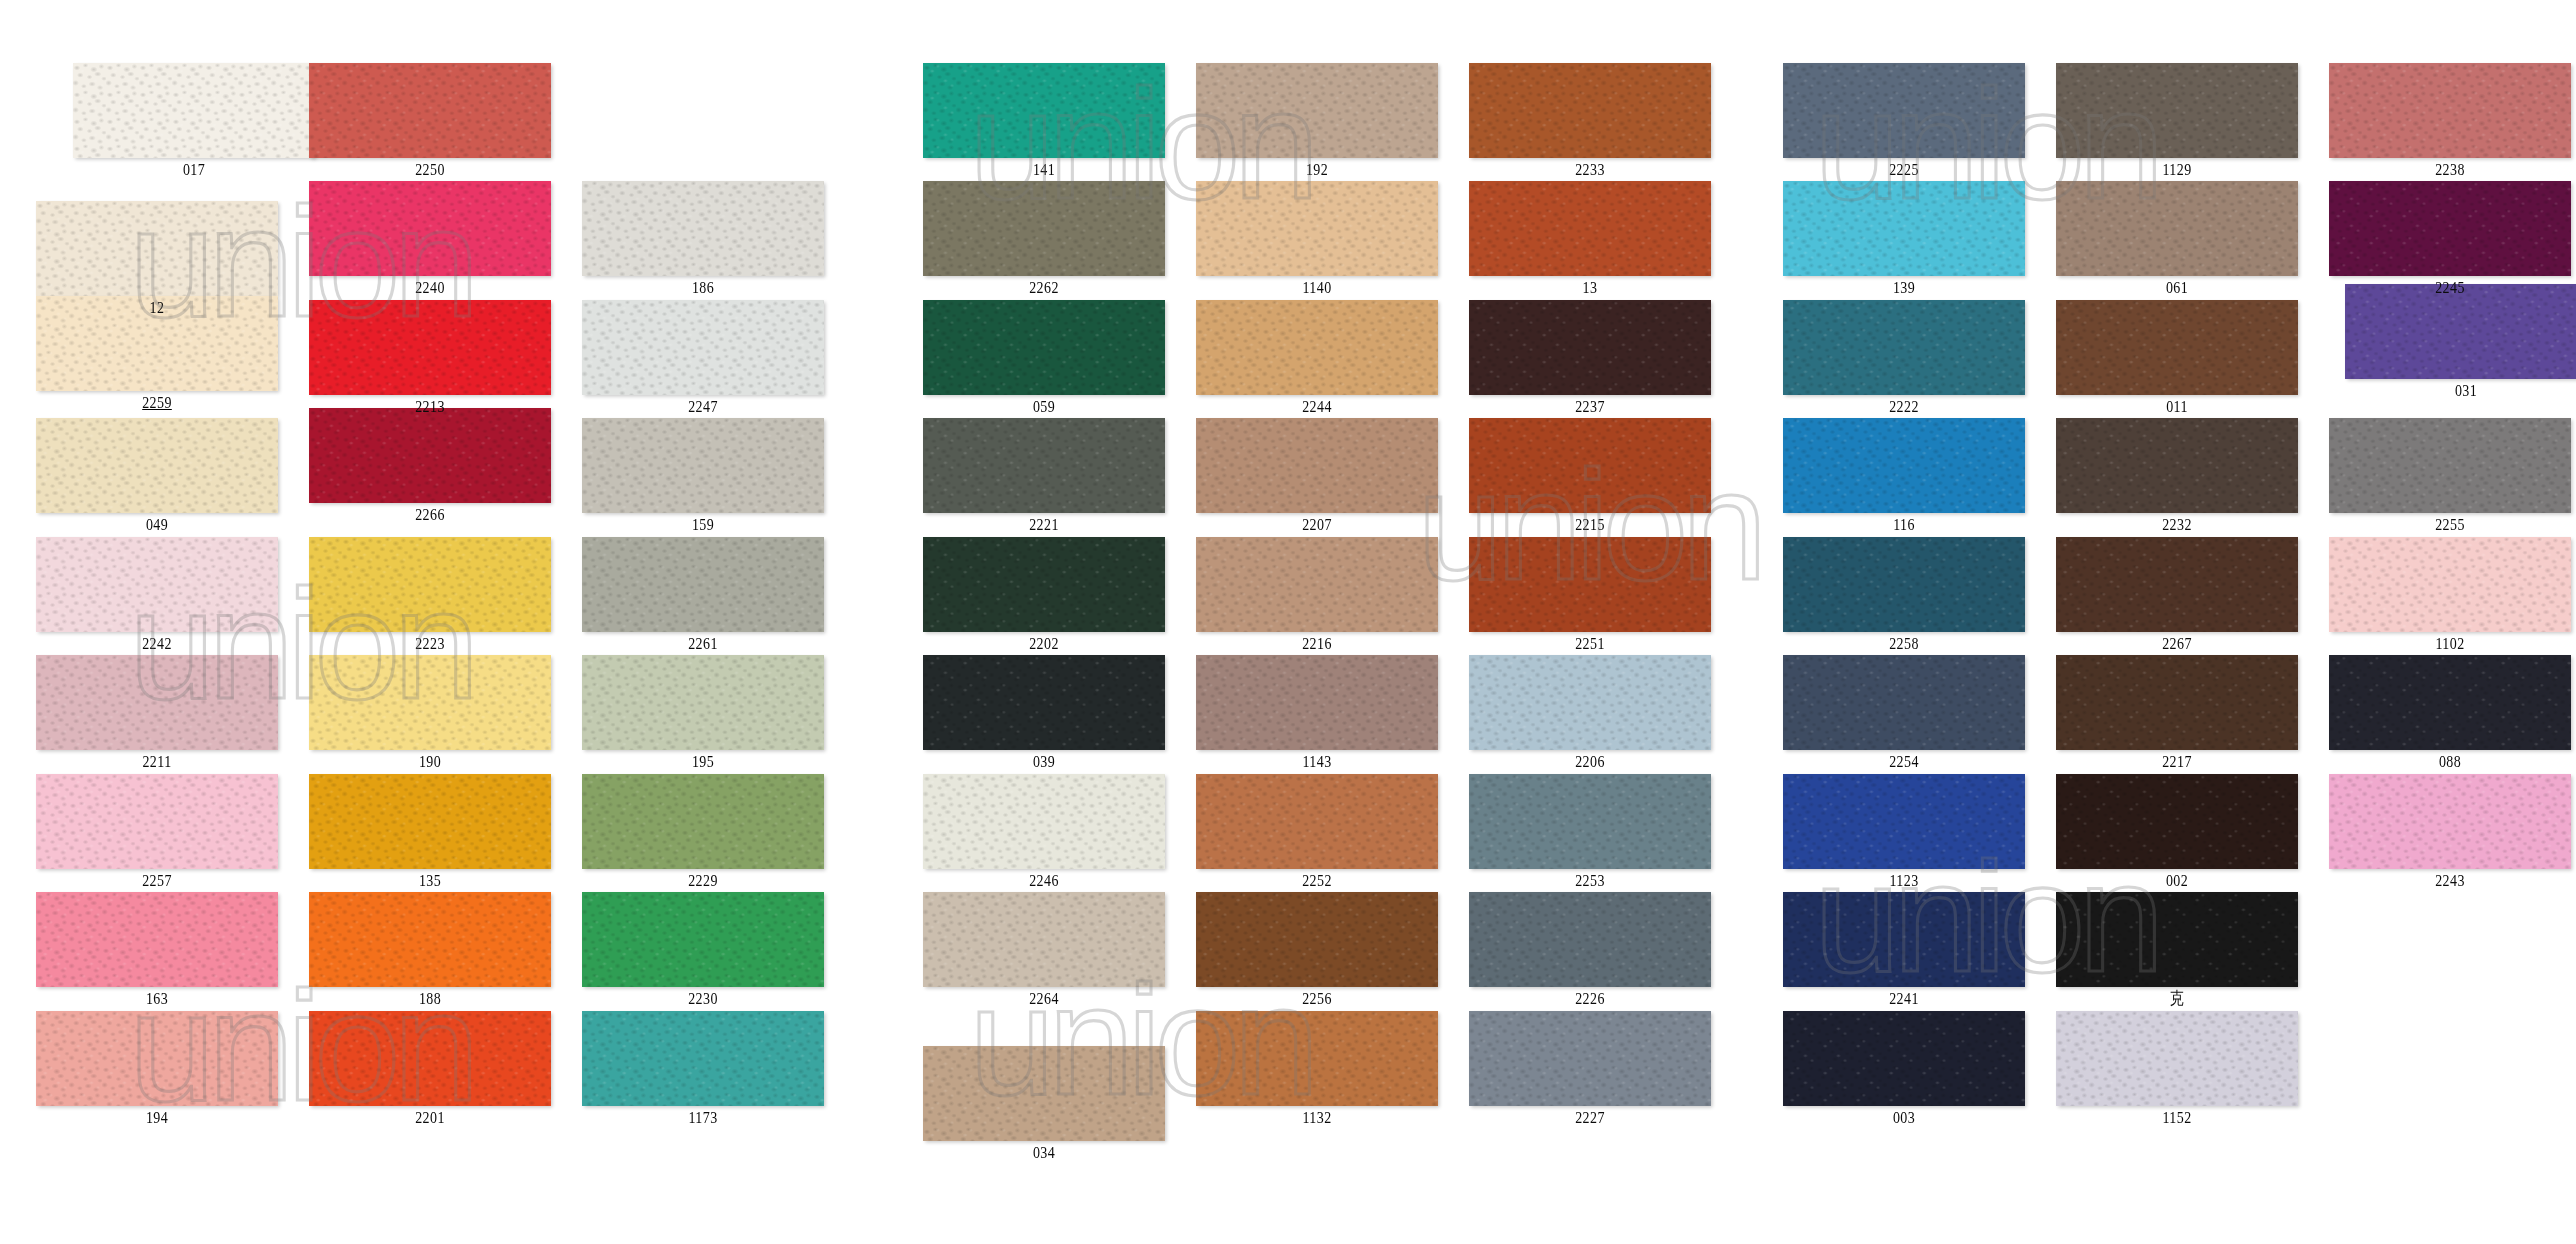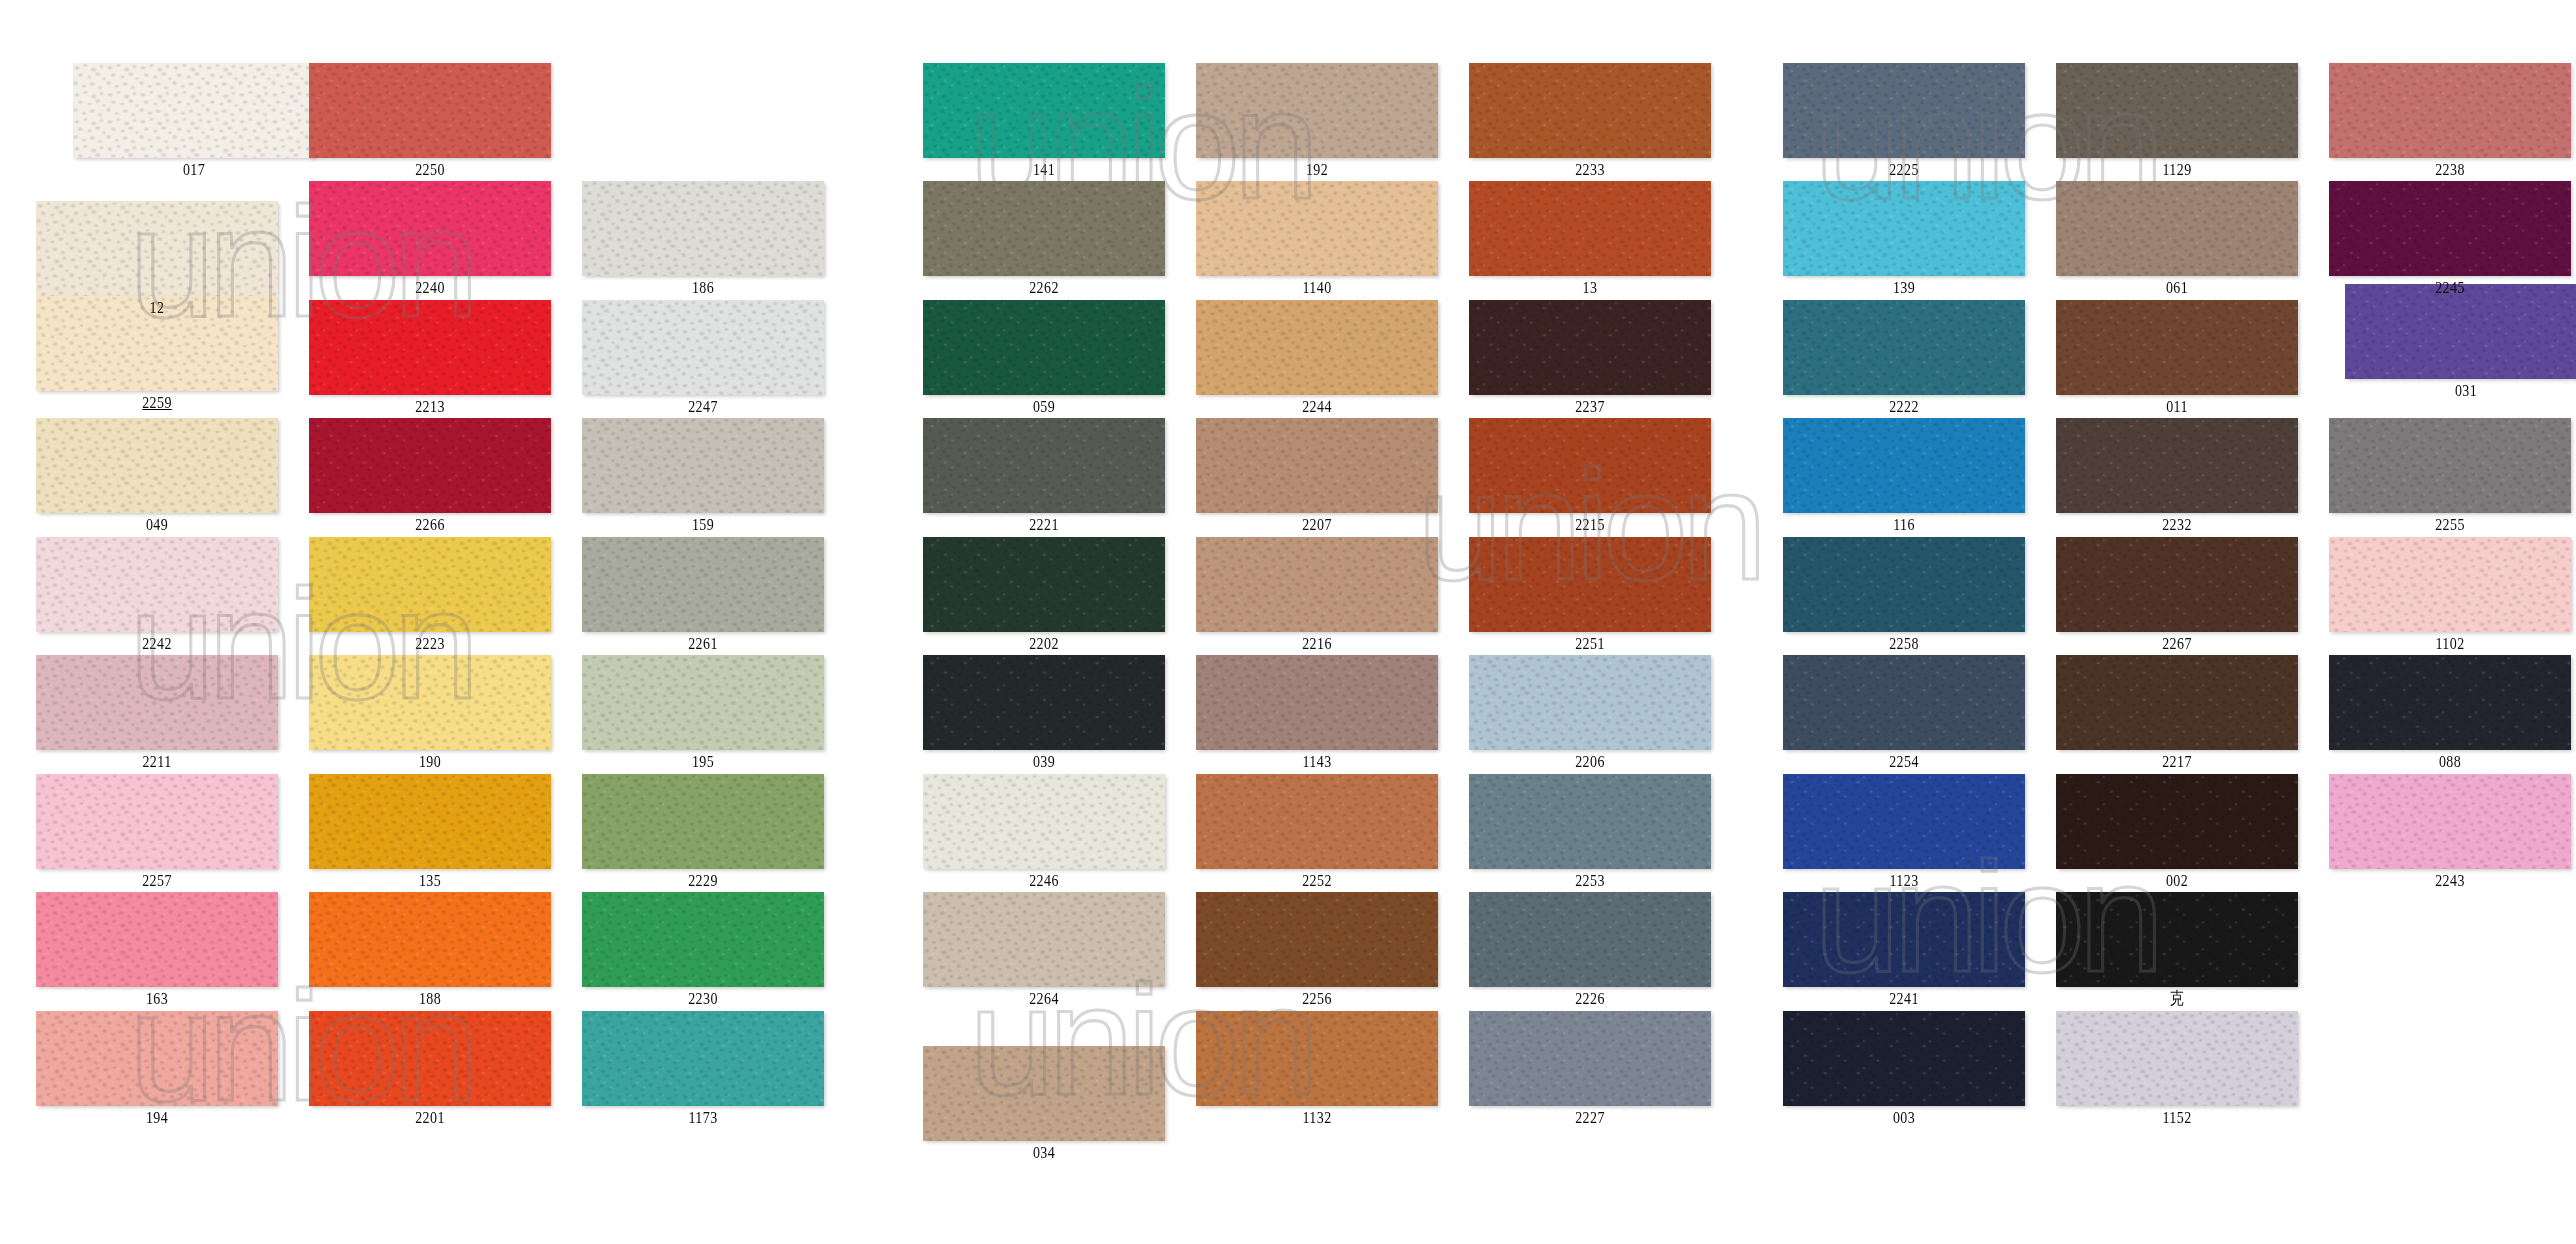--- a/index.html
+++ b/index.html
@@ -162,21 +162,21 @@
           <div class="label">2250</div>
         </div>
         <div class="cell" style="top: 181px;">
           <div class="swatch" style="background-color: rgb(234, 53, 102);"></div>
           <div class="label">2240</div>
         </div>
         <div class="cell" style="top: 300px;">
           <div class="swatch" style="background-color: rgb(232, 29, 40);"></div>
           <div class="label">2213</div>
         </div>
-        <div class="cell" style="top: 418px;">
+        <div class="cell" style="top: 408px;">
           <div class="swatch" style="background-color: rgb(168, 21, 46);"></div>
           <div class="label">2266</div>
         </div>
         <div class="cell" style="top: 537px;">
           <div class="swatch" style="background-color: rgb(236, 201, 75);"></div>
           <div class="label">2223</div>
         </div>
         <div class="cell" style="top: 655px;">
           <div class="swatch" style="background-color: rgb(246, 221, 134);"></div>
           <div class="label">190</div>

